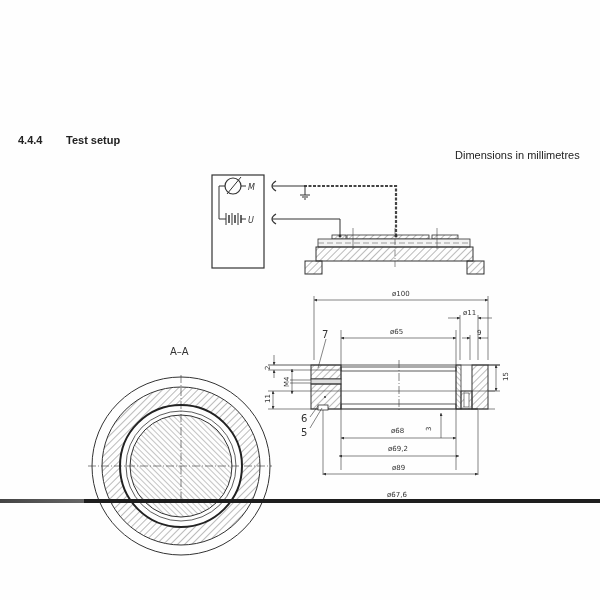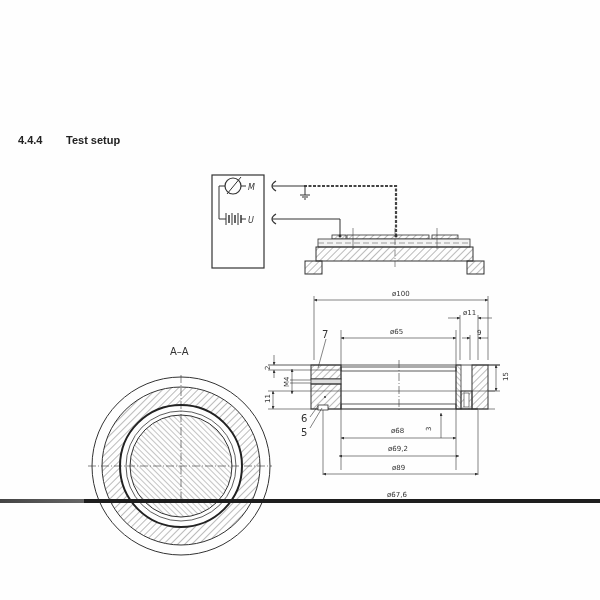--- a/index.html
+++ b/index.html
@@ -63,20 +63,21 @@
   </style>
 </head>
 <body>
 
 <div class="page">
 
   <div class="section-heading">
     <span class="num">4.4.4</span><span>Test setup</span>
   </div>
 
+  <div class="dims-note">Dimensions in millimetres</div>
 
   <svg class="drawing" viewBox="0 0 600 600" xmlns="http://www.w3.org/2000/svg">
     <defs>
       <pattern id="hatch" patternUnits="userSpaceOnUse" width="5" height="5" patternTransform="rotate(45)">
         <line x1="0" y1="0" x2="0" y2="5" stroke="#555" stroke-width="0.8"></line>
       </pattern>
       <pattern id="hatch2" patternUnits="userSpaceOnUse" width="4" height="4" patternTransform="rotate(-45)">
         <line x1="0" y1="0" x2="0" y2="4" stroke="#555" stroke-width="0.7"></line>
       </pattern>
       <pattern id="dash" patternUnits="userSpaceOnUse" width="6" height="3">

